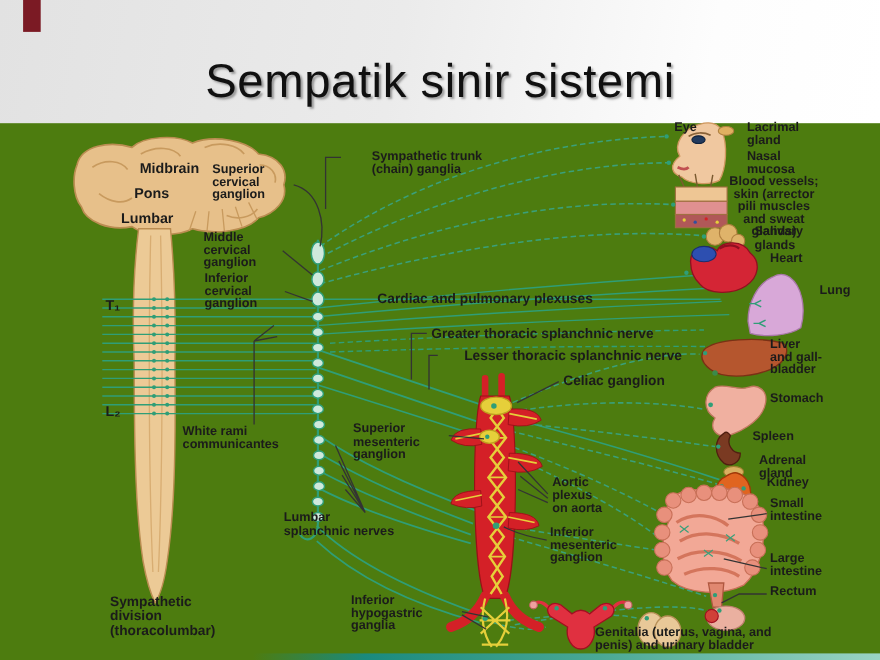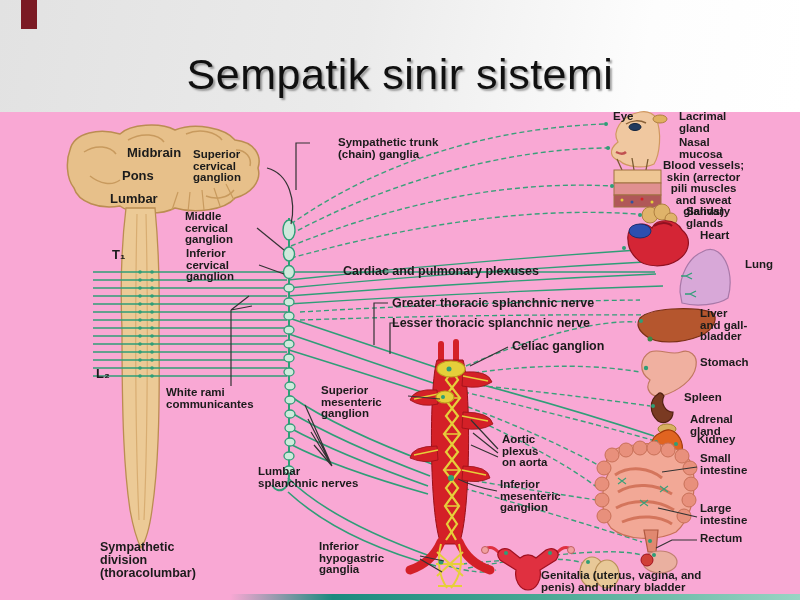--- a/index.html
+++ b/index.html
@@ -1,18 +1,18 @@
 <!DOCTYPE html>
 <html><head>
 <meta charset="utf-8">
 <style>
   * { margin:0; padding:0; box-sizing:border-box; }
   html,body { width:800px; height:600px; }
   #slide {
-    position:relative; width:800px; height:600px; background:#f9a8d4;
+    position:relative; width:800px; height:600px; background:#4d7c0f;
     overflow:hidden; font-family:"Liberation Sans", sans-serif;
   }
   #title-band {
     position:absolute; left:0; top:0; width:800px; height:112px;
     background:linear-gradient(100deg,#e2e2e2 0%,#ebebeb 45%,#fdfdfd 80%,#ffffff 100%);
   }
   #accent-bar {
     position:absolute; left:21px; top:0; width:16px; height:29px; background:#7b1a24;
   }
   #slide-title {
@@ -337,34 +337,34 @@
 ganglion</div>
   <div class="lbl" style="left:185px; top:211px;">Middle
 cervical
 ganglion</div>
   <div class="lbl" style="left:186px; top:248px;">Inferior
 cervical
 ganglion</div>
   <div class="lbl" style="left:313px; top:137px;margin-left:25px;">Sympathetic trunk
 (chain) ganglia</div>
 
-  <div class="lbl big" style="left:96px; top:248px;margin-left:16px;">T₁</div>
+  <div class="lbl big" style="left:96px; top:271px;">T₁</div>
   <div class="lbl big" style="left:96px; top:367px;">L₂</div>
 
   <div class="lbl" style="left:166px; top:387px;">White rami
 communicantes</div>
   <div class="lbl" style="left:258px; top:466px;">Lumbar
 splanchnic nerves</div>
   <div class="lbl div-lbl" style="left:100px; top:541px;">Sympathetic
 division
 (thoracolumbar)</div>
 
   <div class="lbl wide" style="left:343px; top:265px;">Cardiac and pulmonary plexuses</div>
   <div class="lbl wide" style="left:392px; top:297px;">Greater thoracic splanchnic nerve</div>
-  <div class="lbl wide" style="left:392px; top:317px;">Lesser thoracic splanchnic nerve</div>
+  <div class="lbl wide" style="left:422px; top:317px;">Lesser thoracic splanchnic nerve</div>
   <div class="lbl wide" style="left:512px; top:340px;">Celiac ganglion</div>
   <div class="lbl" style="left:321px; top:385px;">Superior
 mesenteric
 ganglion</div>
   <div class="lbl" style="left:502px; top:434px;">Aortic
 plexus
 on aorta</div>
   <div class="lbl" style="left:500px; top:479px;">Inferior
 mesenteric
 ganglion</div>

